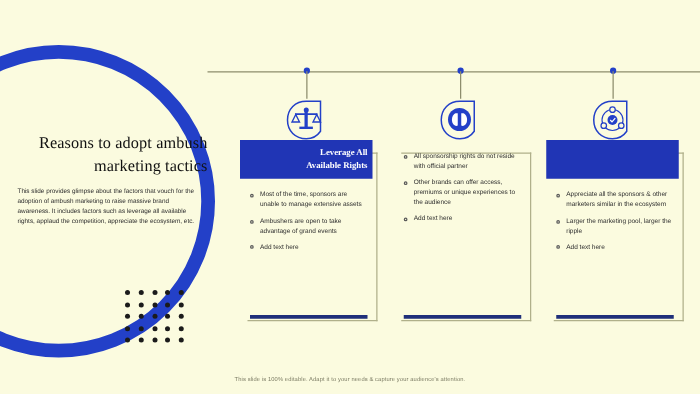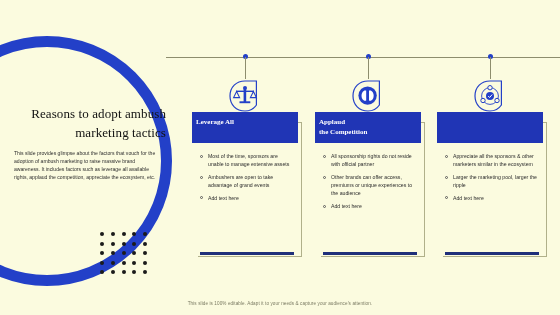--- a/index.html
+++ b/index.html
@@ -97,21 +97,21 @@
     border:1px solid #b0b08a;
     border-left:none;
     box-sizing:border-box;
     background:transparent;
   }
   .card-head{
     position:relative;
     z-index:3;
     background:#2035b5;
     color:#ffffff;
-    text-align:left;
+    text-align:right;
     font-family:"Liberation Serif", serif;
     font-weight:700;
     font-size:7px;
     line-height:10px;
     padding:5px 4px 6px 4px;
     box-sizing:border-box;
     height:31px;
   }
   .card-body{
     position:relative;
@@ -222,44 +222,41 @@
         <rect x="15.6" y="10" width="2.6" height="13" fill="#2340c8"></rect>
         <rect x="11.5" y="22.3" width="10.8" height="1.9" fill="#2340c8"></rect>
         <rect x="8" y="11.6" width="18" height="1.4" fill="#2340c8"></rect>
         <circle cx="17" cy="9" r="2" fill="#2340c8"></circle>
         <path d="M8.6 12.6 L5.6 18.6 L11.6 18.6 Z" fill="none" stroke="#2340c8" stroke-width="1.1"></path>
         <path d="M25.4 12.6 L22.4 18.6 L28.4 18.6 Z" fill="none" stroke="#2340c8" stroke-width="1.1"></path>
       </svg>
     </div>
     <div class="card-head">
       <div>Leverage All</div>
+      <div>Available Rights</div>
     </div>
     <div class="card-body">
       <ul class="blist">
         <li>Most of the time, sponsors are unable to manage extensive assets</li>
         <li>Ambushers are open to take advantage of grand events</li>
         <li>Add text here</li>
       </ul>
     </div>
     <div class="card-foot"></div>
   </div>
 
   <div class="card" style="left:315px">
     <div class="card-frame"></div>
     <div class="badge">
       <svg width="34" height="34" viewBox="0 0 34 34">
         <path d="M17 2 C8.2 2 2 8.2 2 17 C2 25.8 8.2 32 17 32 C22 32 26 29.5 28.4 26 L28.4 5.6 L28.4 2 Z" fill="#fbfbdf" stroke="#2340c8" stroke-width="1.2"></path>
         <circle cx="16.6" cy="16.6" r="9.2" fill="#2340c8"></circle>
         <path d="M13.4 11.5 C10.4 13 9.8 17.4 11.4 20 C12.4 21.6 14 22.2 15.2 21.4 L15.2 11.6 Z" fill="#ffffff"></path>
         <path d="M19.8 11.5 C22.8 13 23.4 17.4 21.8 20 C20.8 21.6 19.2 22.2 18 21.4 L18 11.6 Z" fill="#ffffff"></path>
       </svg>
-    </div>
-    <div class="card-head">
-      <div>Applaud</div>
-      <div>the Competition</div>
     </div>
     <div class="card-body">
       <ul class="blist">
         <li>All sponsorship rights do not reside with official partner</li>
         <li>Other brands can offer access, premiums or unique experiences to the audience</li>
         <li>Add text here</li>
       </ul>
     </div>
     <div class="card-foot"></div>
   </div>

